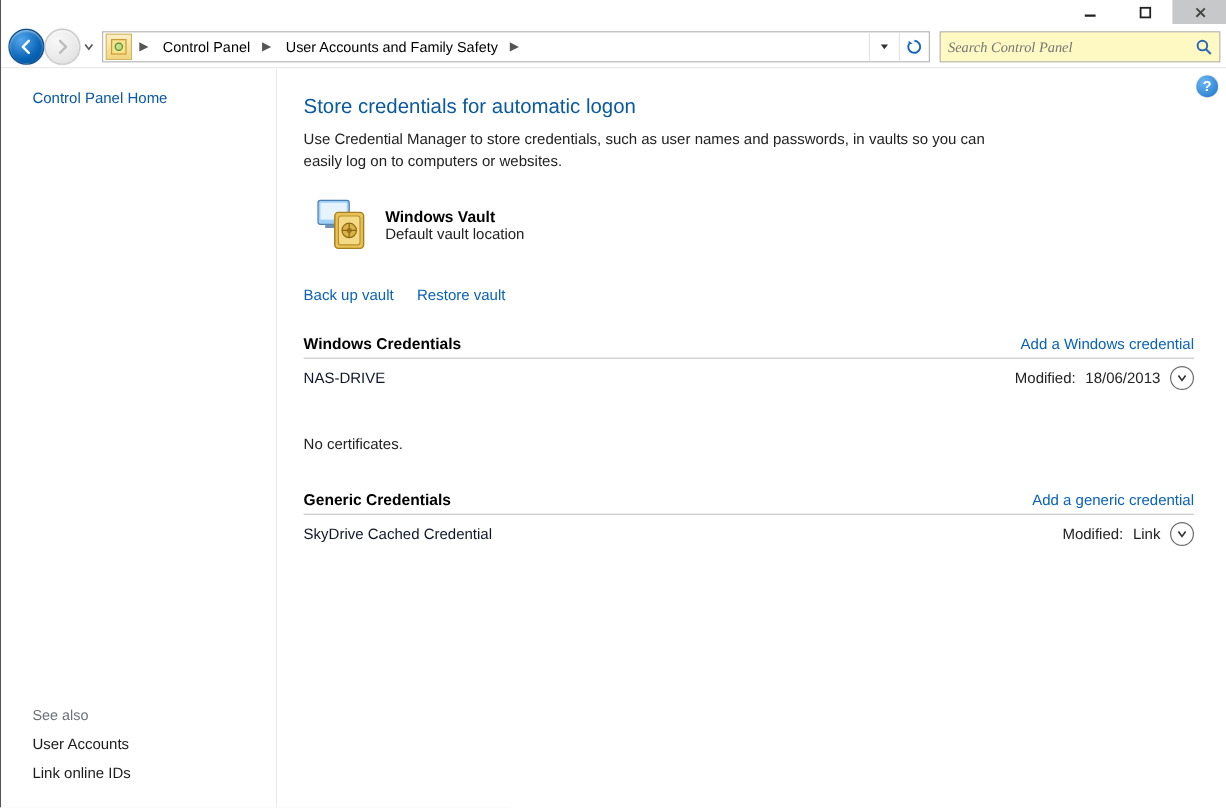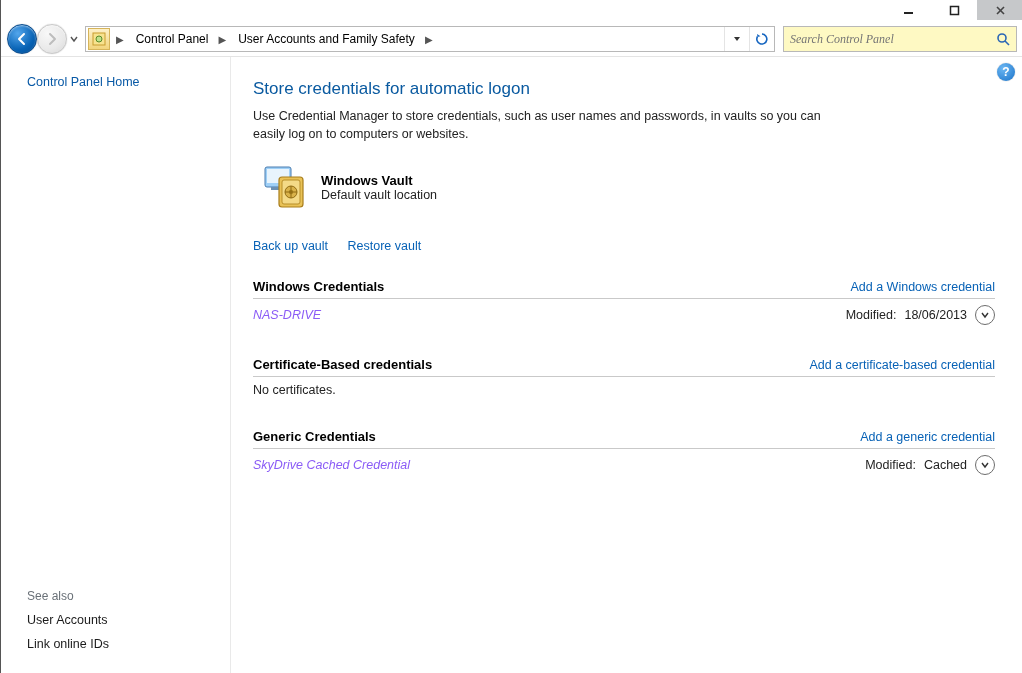--- a/index.html
+++ b/index.html
@@ -184,21 +184,21 @@
     border-bottom:1px solid #c9c9c9;padding-bottom:4px;
   }
   .section-head .sh-title{font-weight:600;font-size:13px;}
   .section-head .sh-add{color:#0862b6;font-size:12.5px;}
   .cred-row {
     display:flex;align-items:center;justify-content:space-between;
     padding:6px 0 6px 0;border-bottom:1px solid #e2e2e2;
     font-size:12.5px;
   }
   .cred-row:last-child{border-bottom:none;}
-  .cred-name{color:#8b5cf6;font-style:italic;}
+  .cred-name{color:#0f172a;}
   .cred-right{display:flex;align-items:center;gap:8px;color:#222;}
   .expand-circle{
     width:18px;height:18px;border-radius:50%;
     border:1px solid #6d6d6d;display:flex;align-items:center;justify-content:center;
     background:#fff;
   }
   .empty-text{padding:6px 0;font-size:12.5px;color:#222;}
 </style>
 </head>
 <body>
@@ -337,37 +337,33 @@
             <span class="expand-circle">
               <svg width="10" height="10" viewBox="0 0 10 10">
                   <path d="M2 3 L5 7 L8 3" fill="none" stroke="#333" stroke-width="1.4"></path>
                 </svg>
             </span>
           </span>
         </div>
       </div>
 
       <div class="section">
-        <div class="section-head">
-          <span class="sh-title">Certificate-Based credentials</span>
-          <span class="sh-add link">Add a certificate-based credential</span>
-        </div>
         <div class="empty-text">No certificates.</div>
       </div>
 
       <div class="section">
         <div class="section-head">
           <span class="sh-title">Generic Credentials</span>
           <span class="sh-add link">Add a generic credential</span>
         </div>
         <div class="cred-row">
           <span class="cred-name">SkyDrive Cached Credential</span>
           <span class="cred-right">
             <span>Modified:</span>
-            <span>Cached</span>
+            <span>Link</span>
             <span class="expand-circle">
               <svg width="10" height="10" viewBox="0 0 10 10">
                   <path d="M2 3 L5 7 L8 3" fill="none" stroke="#333" stroke-width="1.4"></path>
                 </svg>
             </span>
           </span>
         </div>
       </div>
 
     </div>

